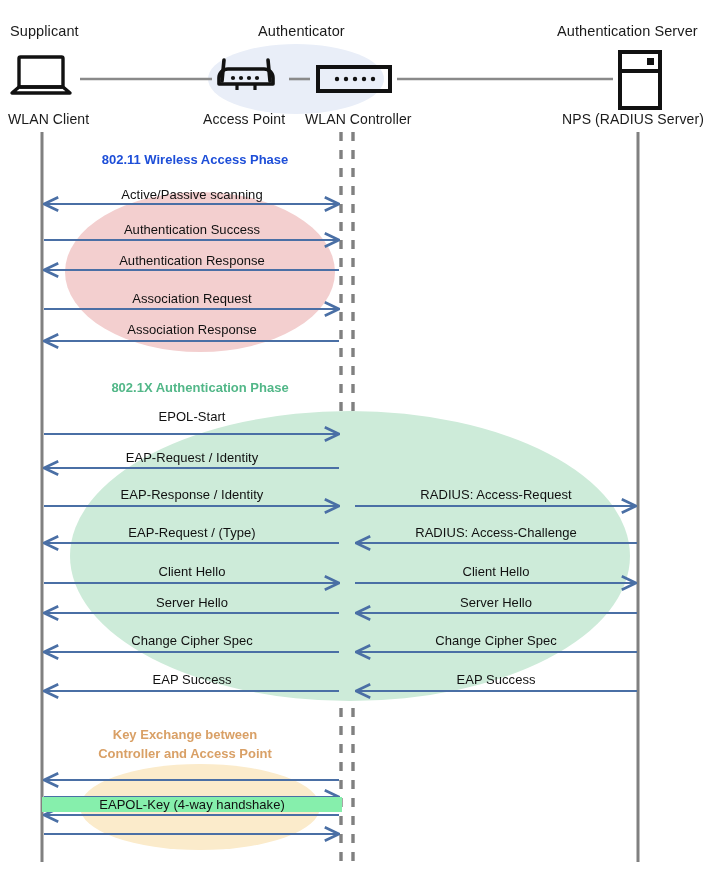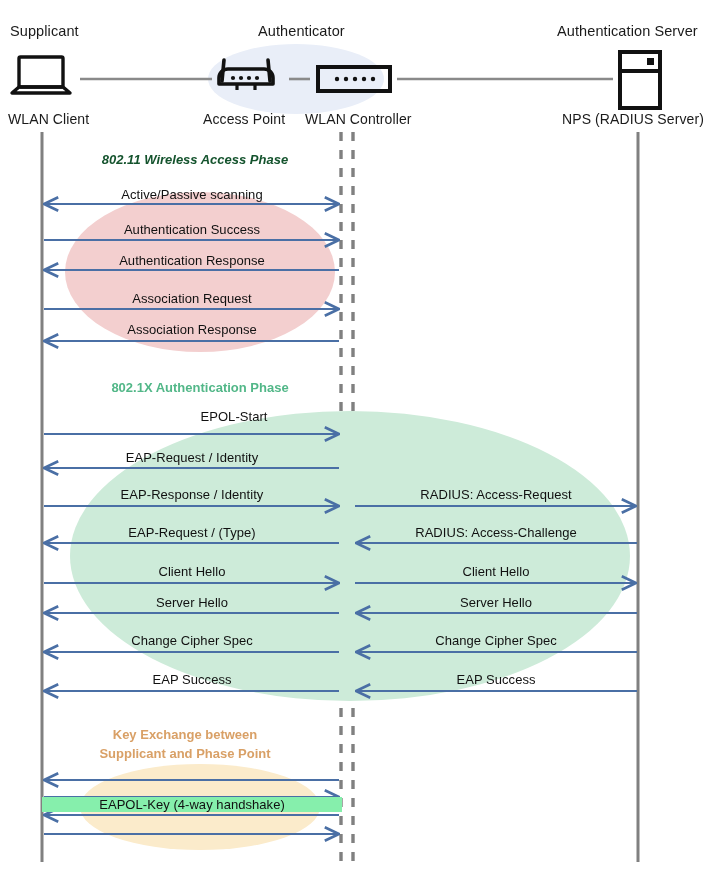--- a/index.html
+++ b/index.html
@@ -11,21 +11,21 @@
   #stage{position:absolute;left:0;top:4px;width:675px;height:875px;}
   svg.layer{position:absolute;left:0;top:0;width:713px;height:875px;}
   .txt{position:absolute;white-space:nowrap;}
 
   
   .role-title{font-size:14.5px;color:#1a1a1a;letter-spacing:.1px;}
   .role-sub{font-size:14px;color:#1a1a1a;letter-spacing:.1px;}
 
   
   .phase-label{font-size:13px;font-weight:600;text-align:center;line-height:19px;}
-  .phase-80211{color:#14532d;font-style:italic;}
+  .phase-80211{color:#1d4ed8;}
   .phase-8021x{color:#52B788;}
   .phase-key{color:#D9A066;}
 
   
   .msg{font-size:13px;color:#111111;text-align:center;letter-spacing:.05px;}
 </style>
 </head>
 <body>
 
 <div id="stage">
@@ -133,29 +133,29 @@
   <div class="txt role-sub" style="left:8px;top:107px;">WLAN Client</div>
   <div class="txt role-sub" style="left:203px;top:107px;">Access Point</div>
   <div class="txt role-sub" style="left:305px;top:107px;">WLAN Controller</div>
   <div class="txt role-sub" style="left:562px;top:107px;">NPS (RADIUS Server)</div>
 
   <div class="txt phase-label phase-80211" style="left:90px;top:146px;width:210px;">802.11 Wireless Access Phase</div>
 
   <div class="txt phase-label phase-8021x" style="left:100px;top:374px;width:200px;">802.1X Authentication Phase</div>
 
   <div class="txt phase-label phase-key" style="left:85px;top:721px;width:200px;">Key Exchange between</div>
-  <div class="txt phase-label phase-key" style="left:85px;top:740px;width:200px;">Supplicant and Phase Point</div>
+  <div class="txt phase-label phase-key" style="left:85px;top:740px;width:200px;">Controller and Access Point</div>
 
   <div class="txt msg" style="left:42px;top:183px;width:300px;">Active/Passive scanning</div>
   <div class="txt msg" style="left:42px;top:218px;width:300px;">Authentication Success</div>
   <div class="txt msg" style="left:42px;top:249px;width:300px;">Authentication Response</div>
   <div class="txt msg" style="left:42px;top:287px;width:300px;">Association Request</div>
   <div class="txt msg" style="left:42px;top:318px;width:300px;">Association Response</div>
 
-  <div class="txt msg" style="left:42px;top:405px;width:300px;padding-left:42px;">EPOL-Start</div>
+  <div class="txt msg" style="left:42px;top:405px;width:300px;">EPOL-Start</div>
   <div class="txt msg" style="left:42px;top:483px;width:300px;">EAP-Response / Identity</div>
   <div class="txt msg" style="left:42px;top:446px;width:300px;">EAP-Request / Identity</div>
   <div class="txt msg" style="left:42px;top:521px;width:300px;">EAP-Request / (Type)</div>
   <div class="txt msg" style="left:42px;top:560px;width:300px;">Client Hello</div>
   <div class="txt msg" style="left:42px;top:591px;width:300px;">Server Hello</div>
   <div class="txt msg" style="left:42px;top:629px;width:300px;">Change Cipher Spec</div>
   <div class="txt msg" style="left:42px;top:668px;width:300px;">EAP Success</div>
 
   <div class="txt msg" style="left:355px;top:483px;width:282px;">RADIUS: Access-Request</div>
   <div class="txt msg" style="left:355px;top:521px;width:282px;">RADIUS: Access-Challenge</div>

